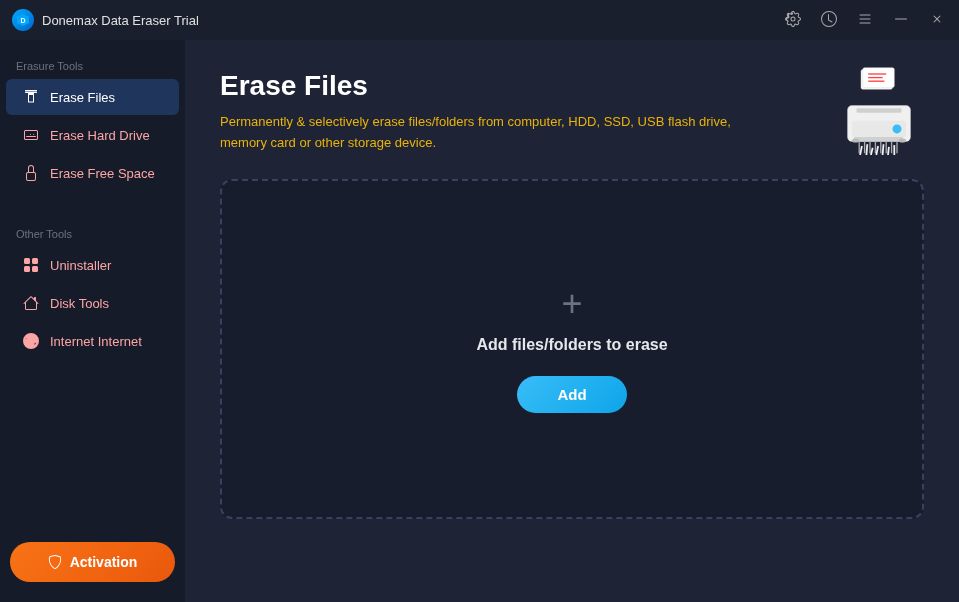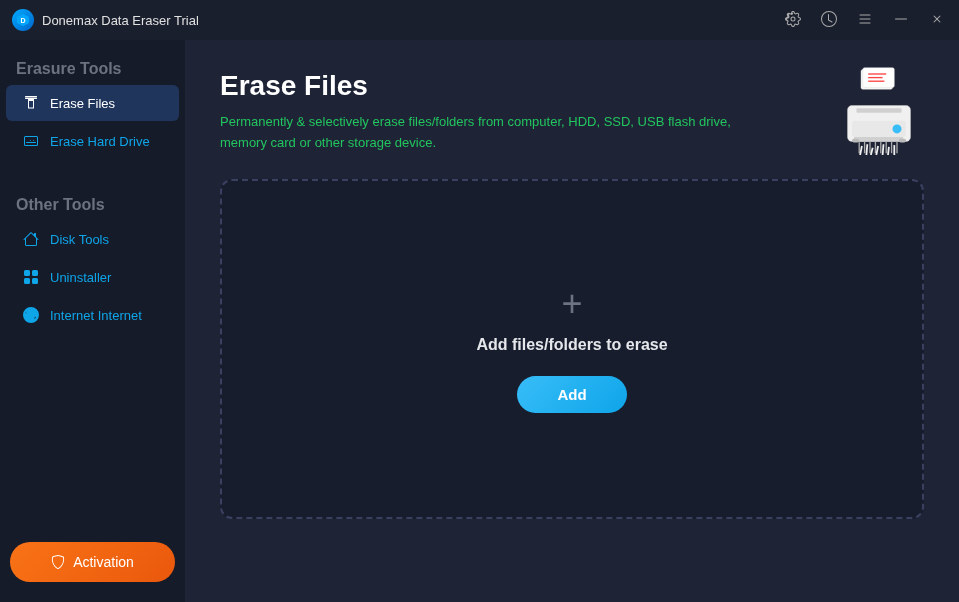--- a/index.html
+++ b/index.html
@@ -71,35 +71,35 @@
       width: 185px;
       background: #161b29;
       display: flex;
       flex-direction: column;
       padding: 12px 0;
       flex-shrink: 0;
       position: relative;
     }
 
     .sidebar-section-label {
-      font-size: 16px;
+      font-size: 11px;
       color: #6b7280;
       padding: 8px 16px 6px;
       text-transform: none;
-      font-weight: 700;
+      font-weight: 400;
     }
 
     .sidebar-item {
       display: flex;
       align-items: center;
       gap: 10px;
       padding: 9px 16px;
       cursor: pointer;
       font-size: 13px;
-      color: #0ea5e9;
+      color: #fca5a5;
       border-radius: 6px;
       margin: 1px 6px;
       transition: background 0.15s;
     }
     .sidebar-item.active {
       background: rgba(59, 130, 246, 0.25);
       color: #ffffff;
     }
     .sidebar-item .item-icon {
       width: 18px;
@@ -115,21 +115,21 @@
       position: absolute;
       bottom: 20px;
       left: 10px;
       right: 10px;
       background: linear-gradient(135deg, #f97316, #ea580c);
       border: none;
       border-radius: 25px;
       padding: 12px 20px;
       color: white;
       font-size: 14px;
-      font-weight: 400;
+      font-weight: 700;
       cursor: pointer;
       display: flex;
       align-items: center;
       justify-content: center;
       gap: 8px;
       margin-top: 39px;
     }
 
     
     .content {
@@ -151,21 +151,21 @@
 
     .page-title {
       font-size: 28px;
       font-weight: 700;
       color: #ffffff;
       margin-bottom: 10px;
     }
 
     .page-desc {
       font-size: 13px;
-      color: #22c55e;
+      color: #eab308;
       line-height: 1.6;
       max-width: 550px;
     }
 
     .page-illustration {
       width: 90px;
       height: 90px;
       flex-shrink: 0;
       margin-left: 20px;
       margin-top: -5px;
@@ -278,39 +278,47 @@
     <div class="sidebar-item">
       <span class="item-icon">
         <svg width="16" height="16" viewBox="0 0 16 16" fill="currentColor">
           <path d="M2.5 3A1.5 1.5 0 001 4.5v7A1.5 1.5 0 002.5 13h11A1.5 1.5 0 0015 11.5v-7A1.5 1.5 0 0013.5 3h-11zM2 4.5a.5.5 0 01.5-.5h11a.5.5 0 01.5.5v7a.5.5 0 01-.5.5h-11a.5.5 0 01-.5-.5v-7z"></path>
           <path d="M11 7.5a.5.5 0 11-1 0 .5.5 0 011 0zm-3 0a.5.5 0 11-1 0 .5.5 0 011 0zM3.5 9h9a.5.5 0 010 1h-9a.5.5 0 010-1z"></path>
         </svg>
       </span>
       <span>Erase Hard Drive</span>
     </div>
 
+    <div class="sidebar-item">
+      <span class="item-icon">
+        <svg width="16" height="16" viewBox="0 0 16 16" fill="currentColor">
+          <path d="M8 1a2 2 0 012 2v4H6V3a2 2 0 012-2zm3 6V3a3 3 0 00-6 0v4a2 2 0 00-2 2v5a2 2 0 002 2h6a2 2 0 002-2V9a2 2 0 00-2-2zM5 8h6a1 1 0 011 1v5a1 1 0 01-1 1H5a1 1 0 01-1-1V9a1 1 0 011-1z"></path>
+        </svg>
+      </span>
+      <span>Erase Free Space</span>
+    </div>
 
     <span class="sidebar-section-label" style="margin-top: 28px;">Other Tools</span>
 
     <div class="sidebar-item">
       <span class="item-icon">
         <svg width="16" height="16" viewBox="0 0 16 16" fill="currentColor">
+          <path d="M1 2.5A1.5 1.5 0 012.5 1h3A1.5 1.5 0 017 2.5v3A1.5 1.5 0 015.5 7h-3A1.5 1.5 0 011 5.5v-3zm8 0A1.5 1.5 0 0110.5 1h3A1.5 1.5 0 0115 2.5v3A1.5 1.5 0 0113.5 7h-3A1.5 1.5 0 019 5.5v-3zm-8 8A1.5 1.5 0 012.5 9h3A1.5 1.5 0 017 10.5v3A1.5 1.5 0 015.5 15h-3A1.5 1.5 0 011 13.5v-3zm8 0A1.5 1.5 0 0110.5 9h3a1.5 1.5 0 011.5 1.5v3a1.5 1.5 0 01-1.5 1.5h-3A1.5 1.5 0 019 13.5v-3z"></path>
+        </svg>
+      </span>
+      <span>Uninstaller</span>
+    </div>
+
+    <div class="sidebar-item">
+      <span class="item-icon">
+        <svg width="16" height="16" viewBox="0 0 16 16" fill="currentColor">
           <path d="M8.707 1.5a1 1 0 00-1.414 0L.646 8.146a.5.5 0 00.708.707L2 8.207V13.5A1.5 1.5 0 003.5 15h9a1.5 1.5 0 001.5-1.5V8.207l.646.646a.5.5 0 00.708-.707L13 5.793V2.5a.5.5 0 00-.5-.5h-1a.5.5 0 00-.5.5v1.293L8.707 1.5zM13 7.207V13.5a.5.5 0 01-.5.5h-9a.5.5 0 01-.5-.5V7.207l5-5 5 5z"></path>
         </svg>
       </span>
       <span>Disk Tools</span>
-    </div>
-
-    <div class="sidebar-item">
-      <span class="item-icon">
-        <svg width="16" height="16" viewBox="0 0 16 16" fill="currentColor">
-          <path d="M1 2.5A1.5 1.5 0 012.5 1h3A1.5 1.5 0 017 2.5v3A1.5 1.5 0 015.5 7h-3A1.5 1.5 0 011 5.5v-3zm8 0A1.5 1.5 0 0110.5 1h3A1.5 1.5 0 0115 2.5v3A1.5 1.5 0 0113.5 7h-3A1.5 1.5 0 019 5.5v-3zm-8 8A1.5 1.5 0 012.5 9h3A1.5 1.5 0 017 10.5v3A1.5 1.5 0 015.5 15h-3A1.5 1.5 0 011 13.5v-3zm8 0A1.5 1.5 0 0110.5 9h3a1.5 1.5 0 011.5 1.5v3a1.5 1.5 0 01-1.5 1.5h-3A1.5 1.5 0 019 13.5v-3z"></path>
-        </svg>
-      </span>
-      <span>Uninstaller</span>
     </div>
 
     <div class="sidebar-item">
       <span class="item-icon">
         <svg width="16" height="16" viewBox="0 0 16 16" fill="currentColor">
           <path d="M8 0a8 8 0 100 16A8 8 0 008 0zM2.04 4.326c.325 1.329 2.532 2.54 3.717 3.19.48.263.793.434.743.484-.08.08-.162.158-.242.234-.416.396-.787.749-.758 1.266.035.634.618.824 1.214 1.017.577.188 1.168.38 1.286.983.082.417-.075.988-.22 1.52-.215.782-.406 1.48.22 1.48 1.5-.5 3.798-3.186 4-5 .138-1.243-2-2-3.5-2.5-.478-.16-.755.063-.99.249-.35.27-.504.386-1.01-.249-.983-1.188-2.527.187-3.717-1.184-.09-.1-.17-.203-.248-.308zm10.497 5.674c.098.15.147.33.147.5a1 1 0 01-1 1h-1a1 1 0 110-2h1a1 1 0 01.853.5z"></path>
         </svg>
       </span>
       <span>Internet Internet</span>
     </div>

